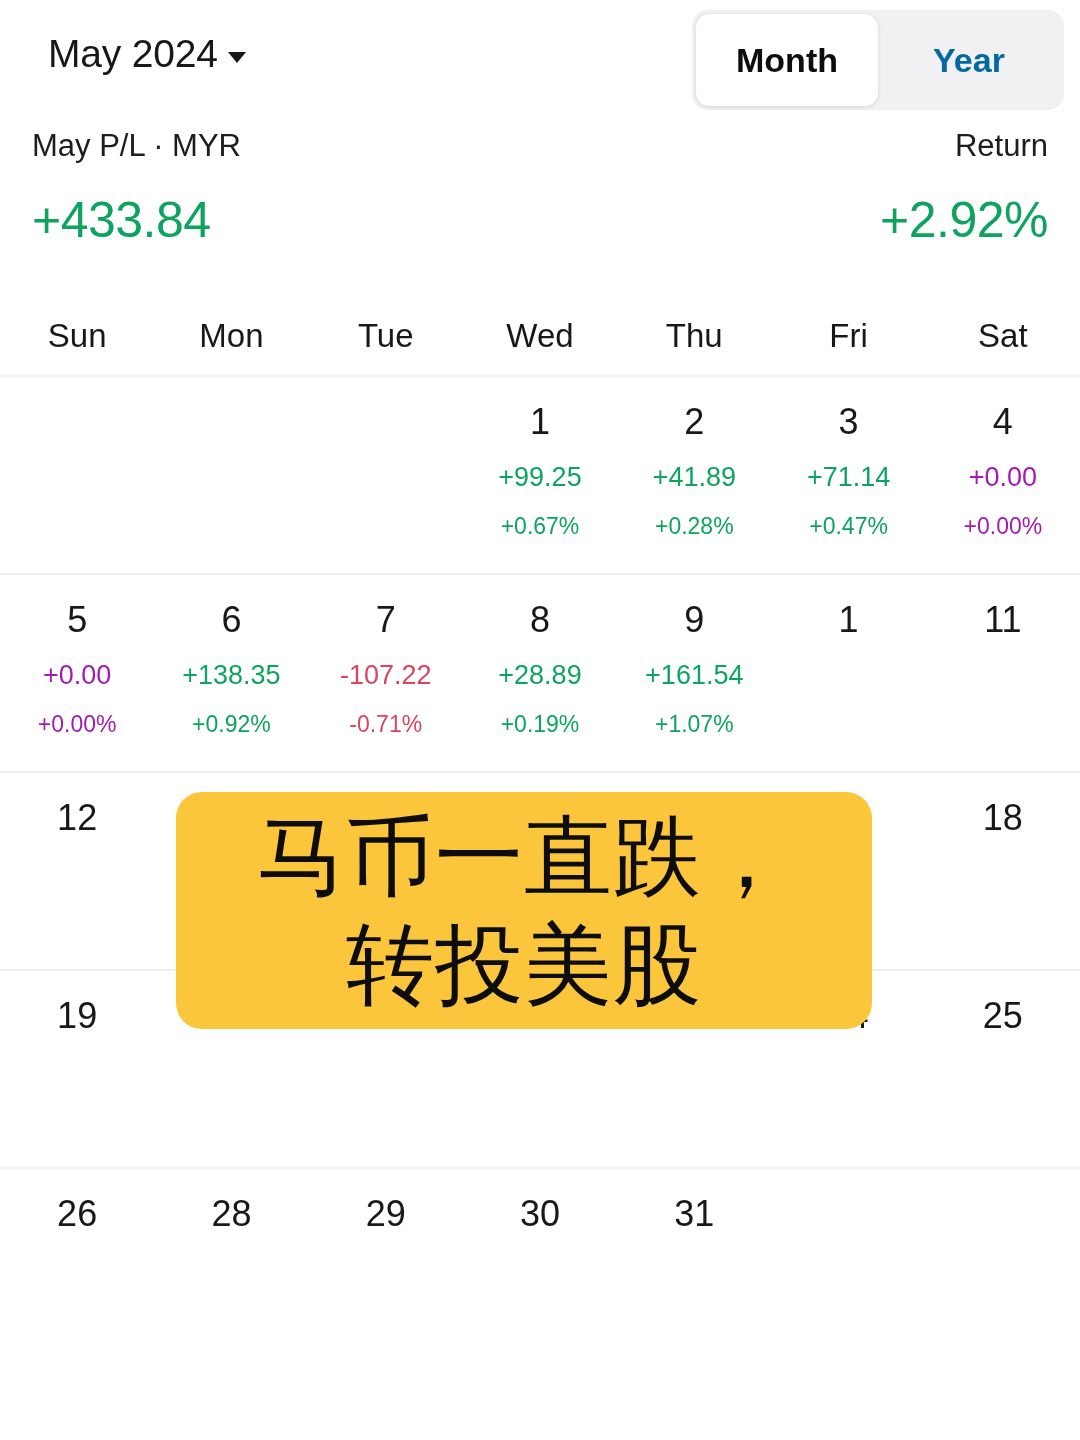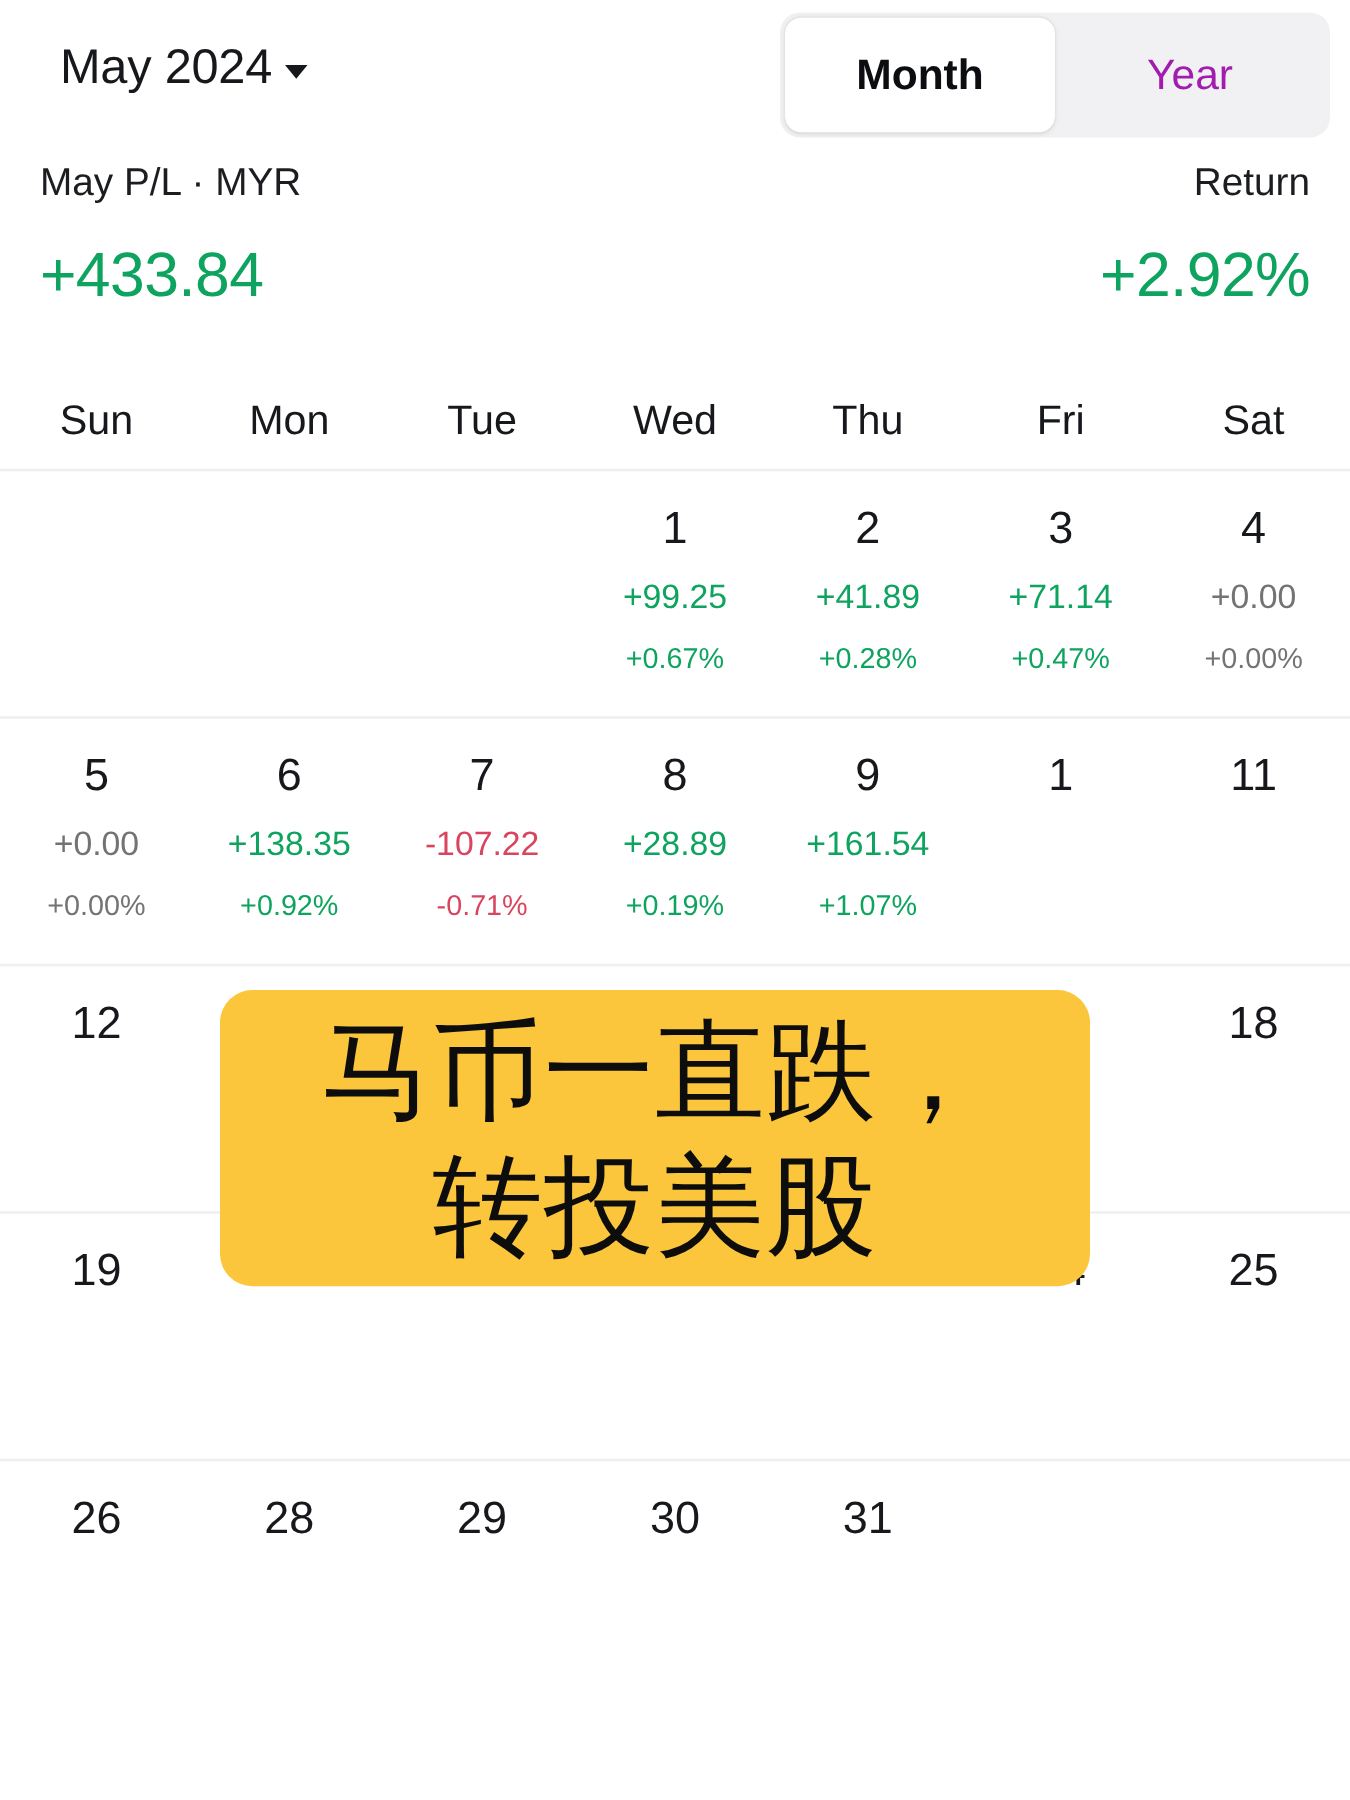--- a/index.html
+++ b/index.html
@@ -51,21 +51,21 @@
     border-right: 9px solid transparent;
     border-top: 11px solid #16181c;
     margin-top: 7px;
   }
 
   
   .segmented {
     position: absolute;
     right: 32px;
     top: 10px;
-    width: 440px;
+    width: 372px;
     height: 100px;
     background: #f1f1f3;
     border-radius: 16px;
     display: flex;
     padding: 4px;
   }
   .seg {
     flex: 1;
     display: flex;
     align-items: center;
@@ -75,22 +75,22 @@
     cursor: pointer;
     user-select: none;
   }
   .seg.active {
     background: #ffffff;
     color: #0c0d10;
     font-weight: 700;
     box-shadow: 0 1px 4px rgba(0,0,0,0.10), 0 0 1px rgba(0,0,0,0.10);
   }
   .seg.inactive {
-    color: #a21caf;
-    font-weight: 400;
+    color: #0369a1;
+    font-weight: 700;
   }
 
   
   .summary {
     position: absolute;
     top: 130px; left: 0;
     width: 1080px;
     height: 140px;
     padding: 0 32px;
   }
@@ -166,21 +166,21 @@
   .daypct {
     margin-top: 24px;
     font-size: 23px;
     font-weight: 400;
     line-height: 1;
     white-space: nowrap;
   }
 
   .pos  { color: #0ea45f; }
   .neg  { color: #d9455f; }
-  .zero { color: #737373; }
+  .zero { color: #a21caf; }
 
   
   .sticker {
     position: absolute;
     left: 176px;
     top: 792px;
     width: 696px;
     height: 237px;
     background: #fbc63c;
     border-radius: 26px;

